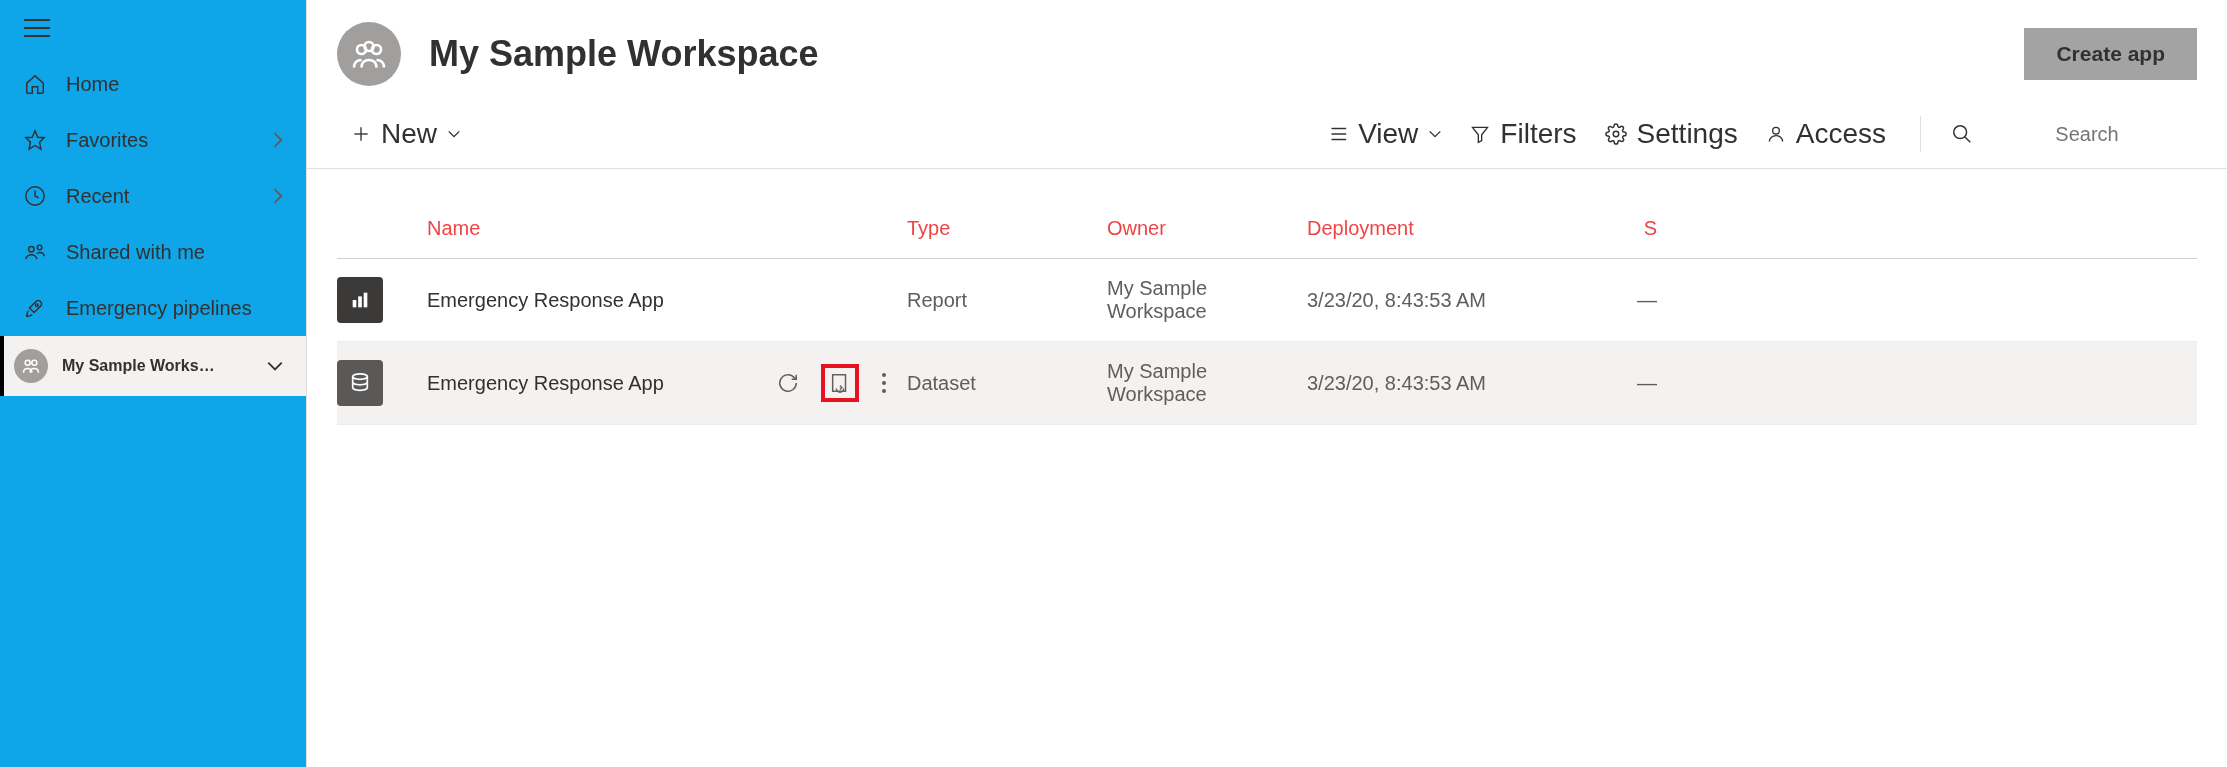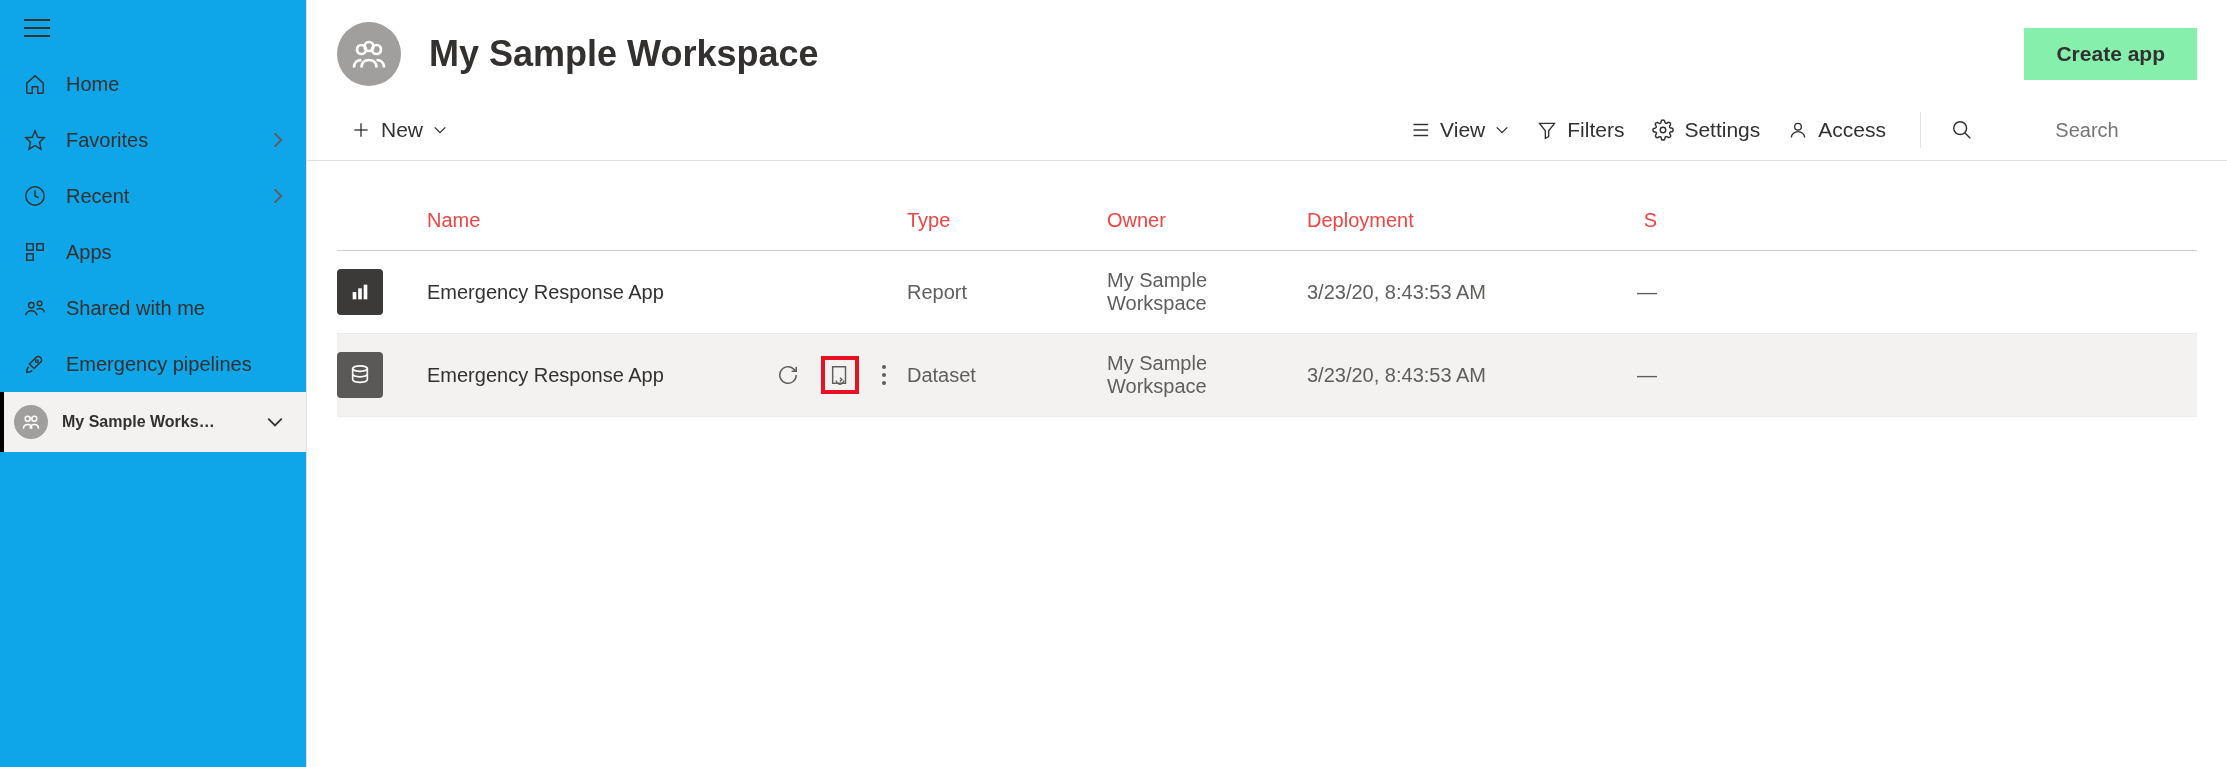--- a/index.html
+++ b/index.html
@@ -54,28 +54,28 @@
   .main { flex:1; display:flex; flex-direction:column; overflow:hidden;}
   .header {
     display:flex; align-items:center; padding:22px 30px 18px 30px;
   }
   .ws-large-avatar {
     width:64px; height:64px; border-radius:50%; background:#a19f9d;
     display:flex; align-items:center; justify-content:center; margin-right:28px;
   }
   .ws-title { font-size:36px; font-weight:600; flex:1;}
   .create-btn {
-    background:#86efac; border:none; padding:14px 32px; font-size:21px; font-weight:600;
+    background:#a3a3a3; border:none; padding:14px 32px; font-size:21px; font-weight:600;
     color:#323130; cursor:pointer;
   }
   .toolbar {
     display:flex; align-items:center; padding: 6px 30px 10px 30px;
     border-bottom:1px solid #e1dfdd;
   }
-  .tool-btn { display:flex; align-items:center; cursor:pointer; padding:8px 14px; font-size:21px;}
+  .tool-btn { display:flex; align-items:center; cursor:pointer; padding:8px 14px; font-size:28px;}
   .tool-btn .ticon { margin-right:10px; display:flex; align-items:center;}
   .tool-gap { flex:1; }
   .tool-sep { width:1px; height:36px; background:#e1dfdd; margin:0 20px; }
   .search-box { display:flex; align-items:center; padding:8px 10px; }
   .search-box input { border:none; outline:none; font-size:20px; background:transparent; width:200px;text-align:center;}
   
   .table-wrap { padding: 0 30px; margin-top:30px;}
   .grid {
     display:grid;
     grid-template-columns: 90px 480px 200px 200px 240px 110px;
@@ -143,30 +143,20 @@
           </svg>
       </span>
       <span class="nav-label">Recent</span>
       <span class="nav-chevron">
         <svg width="12" height="18" viewBox="0 0 10 16" fill="none" stroke="#605e5c" stroke-width="1.6">
             <polyline points="2 2 8 8 2 14"></polyline>
           </svg>
       </span>
     </div>
 
-    <div class="nav-item">
-      <span class="nav-icon">
-        <svg width="22" height="22" viewBox="0 0 24 24" fill="none" stroke="#323130" stroke-width="1.6">
-            <rect x="3" y="3" width="7" height="7"></rect>
-            <rect x="14" y="3" width="7" height="7"></rect>
-            <rect x="3" y="14" width="7" height="7"></rect>
-          </svg>
-      </span>
-      <span class="nav-label">Apps</span>
-    </div>
 
     <div class="nav-item">
       <span class="nav-icon">
         <svg width="22" height="22" viewBox="0 0 24 24" fill="none" stroke="#323130" stroke-width="1.6">
             <circle cx="8" cy="9" r="3"></circle>
             <path d="M2 20c0-3 3-5 6-5s6 2 6 5"></path>
             <circle cx="17" cy="7" r="2.5"></circle>
             <path d="M14 14c1-1 2-1.5 3-1.5 2.5 0 5 1.5 5 4"></path>
           </svg>
       </span>

